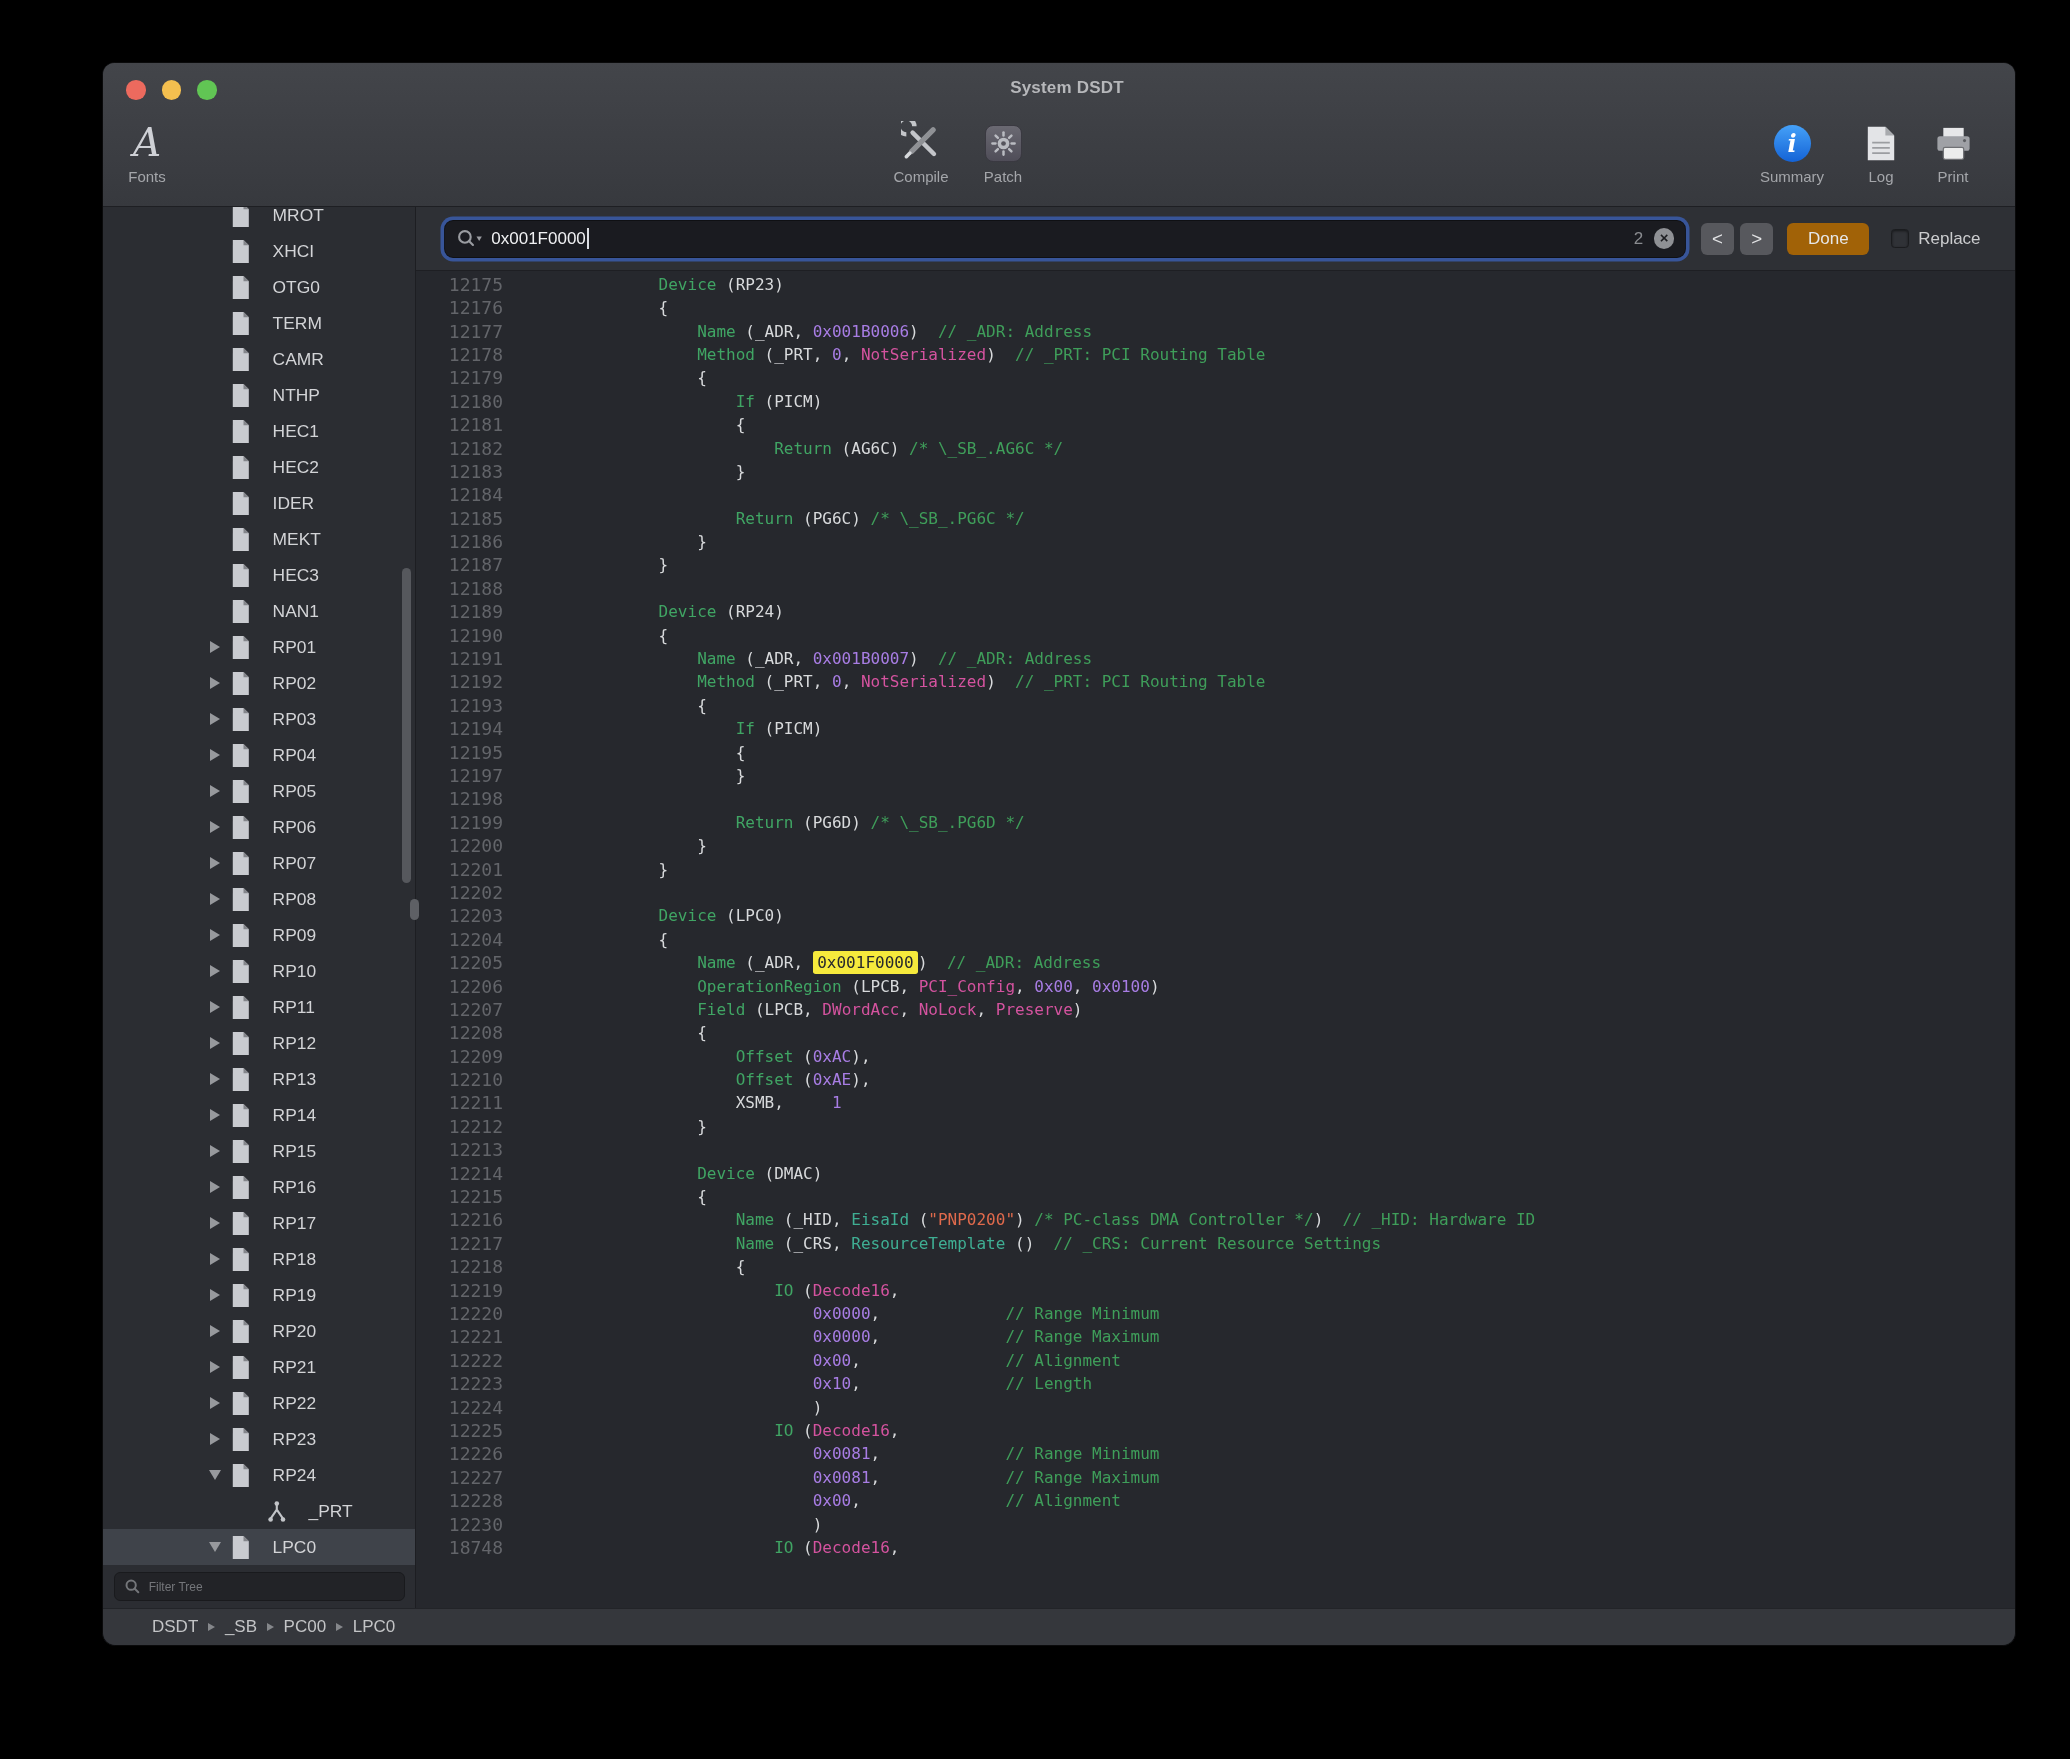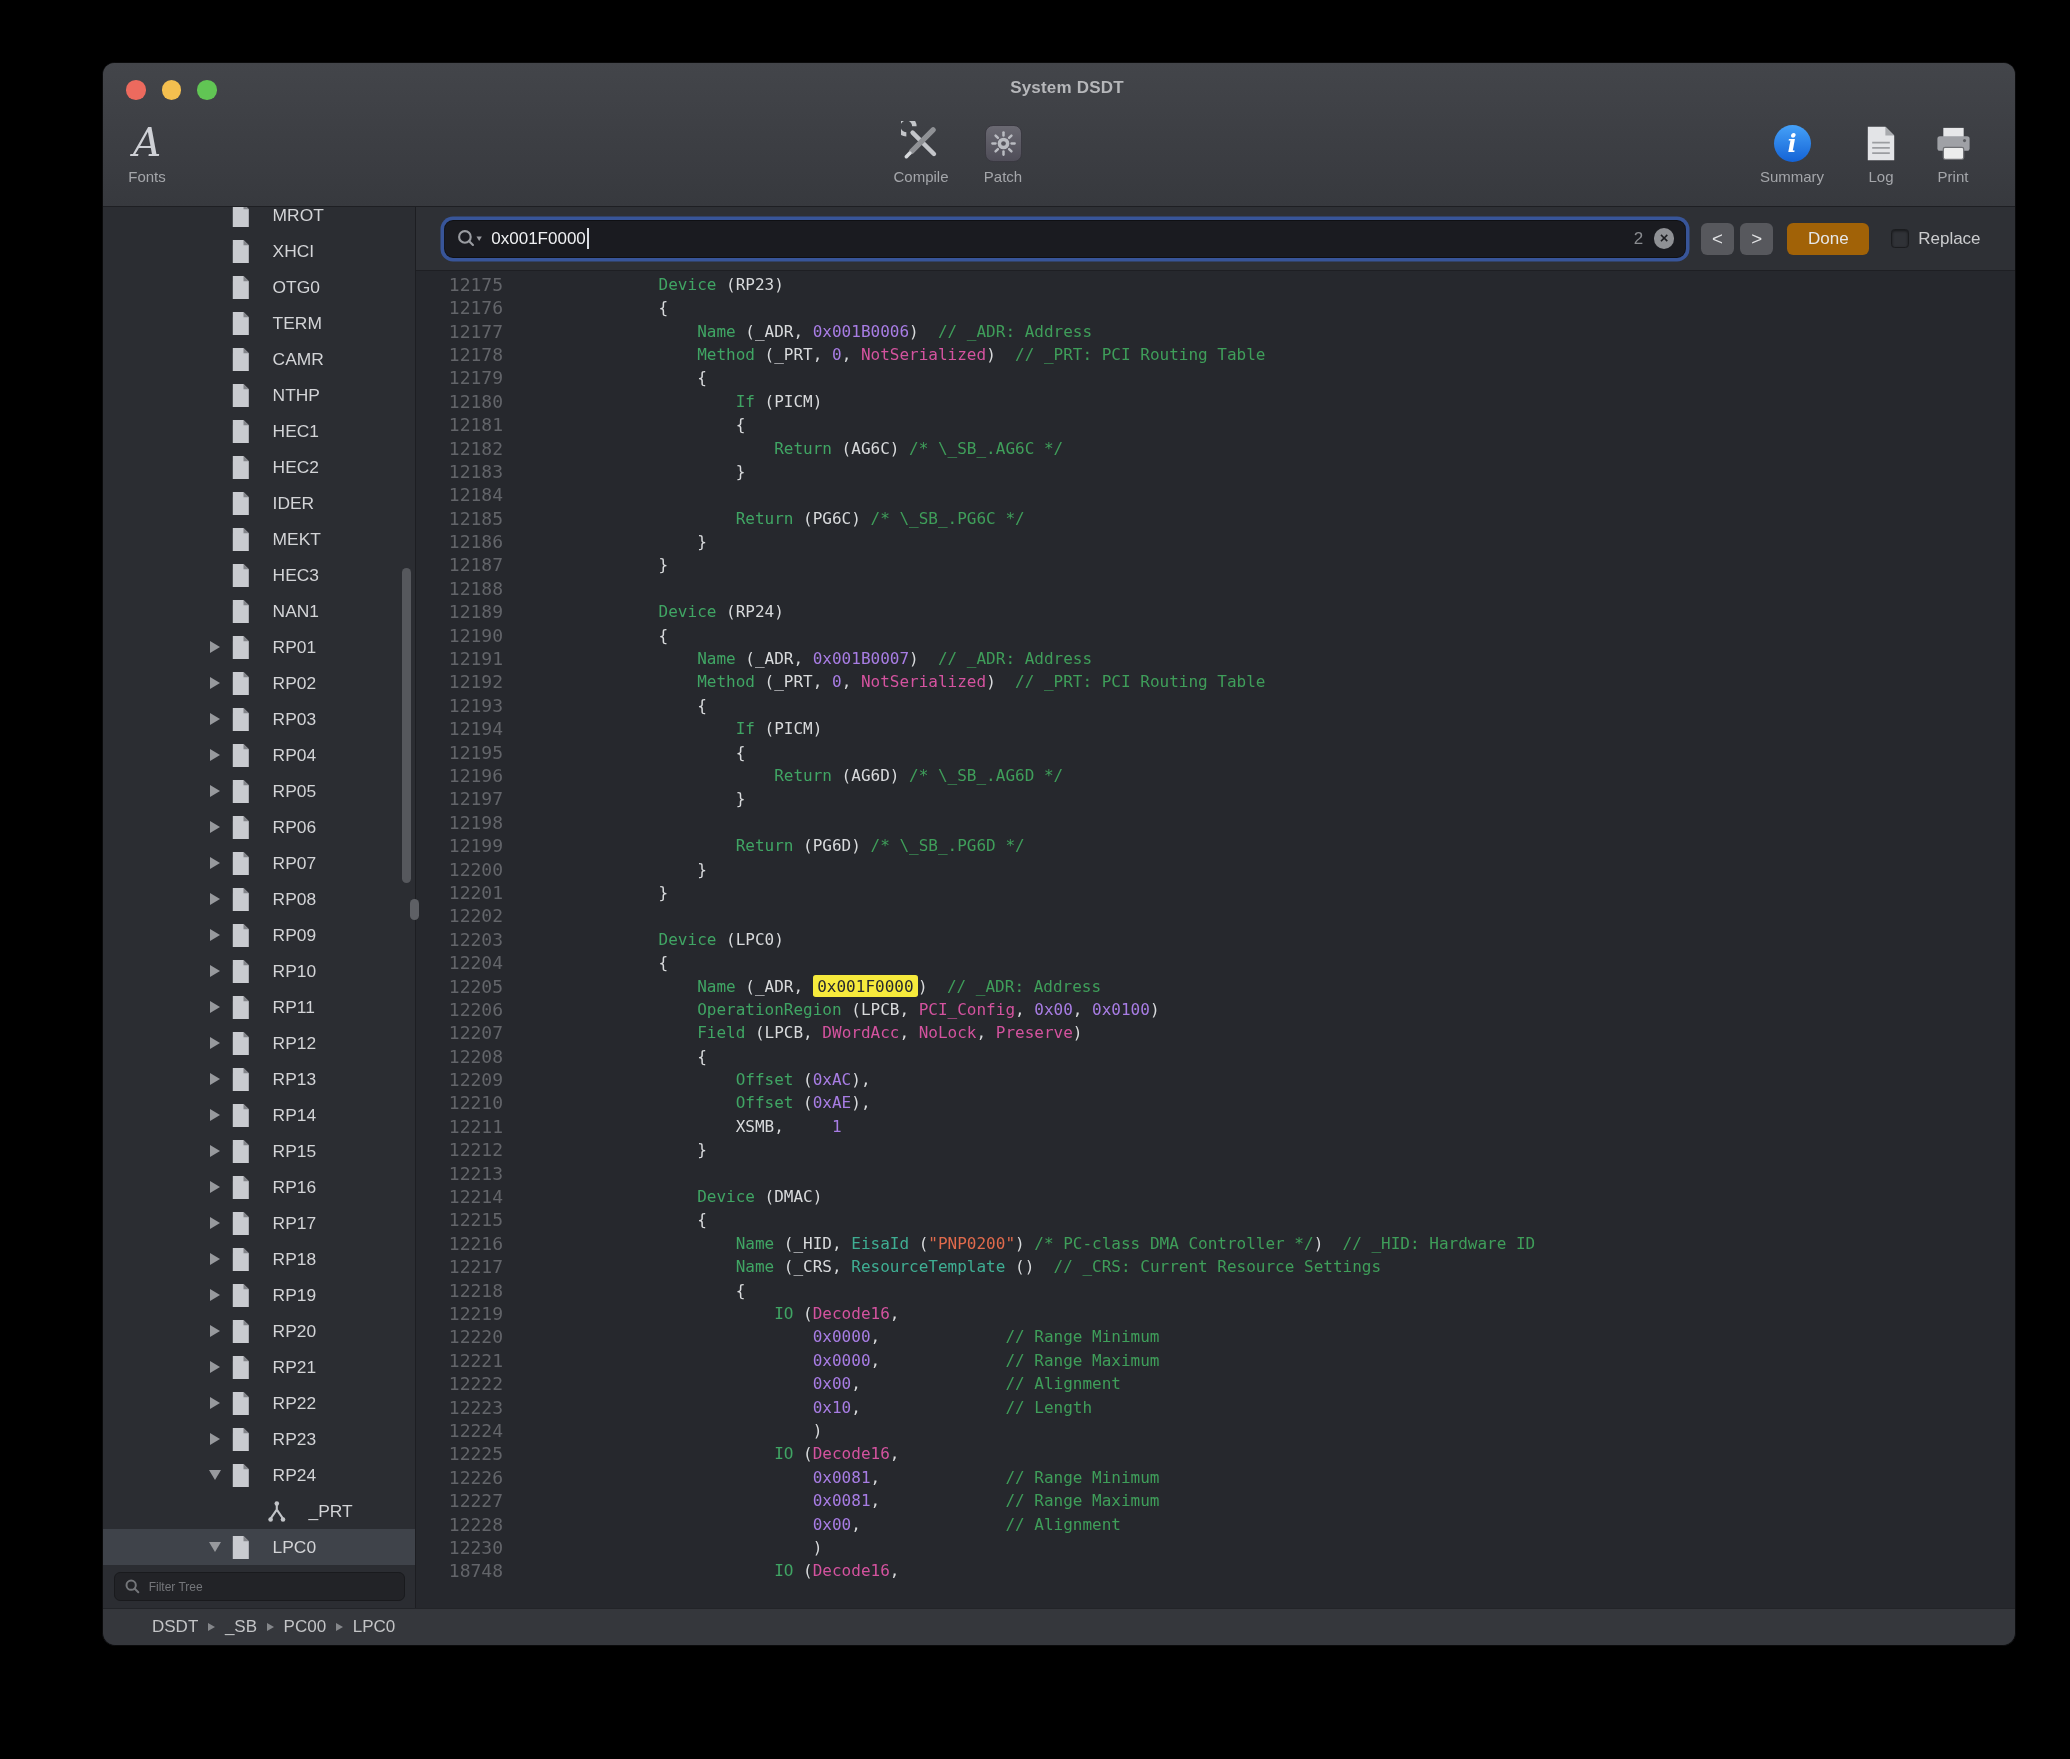--- a/index.html
+++ b/index.html
@@ -698,24 +698,20 @@
   </div>
           <div class="code-line">
     <span class="ln">12194</span>
     <span class="code"><span class="seg-p">                    </span><span class="seg-k">If</span><span class="seg-p"> (PICM)</span></span>
   </div>
           <div class="code-line">
     <span class="ln">12195</span>
     <span class="code"><span class="seg-p">                    {</span></span>
   </div>
           <div class="code-line">
-    <span class="ln">12196</span>
-    <span class="code"><span class="seg-p">                        </span><span class="seg-k">Return</span><span class="seg-p"> (AG6D) </span><span class="seg-c">/* \_SB_.AG6D */</span></span>
-  </div>
-          <div class="code-line">
     <span class="ln">12197</span>
     <span class="code"><span class="seg-p">                    }</span></span>
   </div>
           <div class="code-line">
     <span class="ln">12198</span>
     <span class="code"></span>
   </div>
           <div class="code-line">
     <span class="ln">12199</span>
     <span class="code"><span class="seg-p">                    </span><span class="seg-k">Return</span><span class="seg-p"> (PG6D) </span><span class="seg-c">/* \_SB_.PG6D */</span></span>

